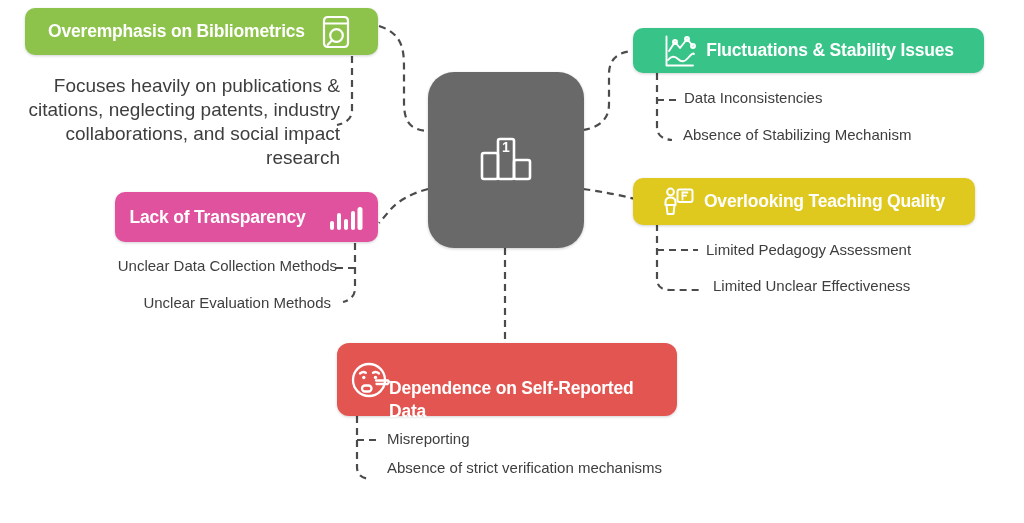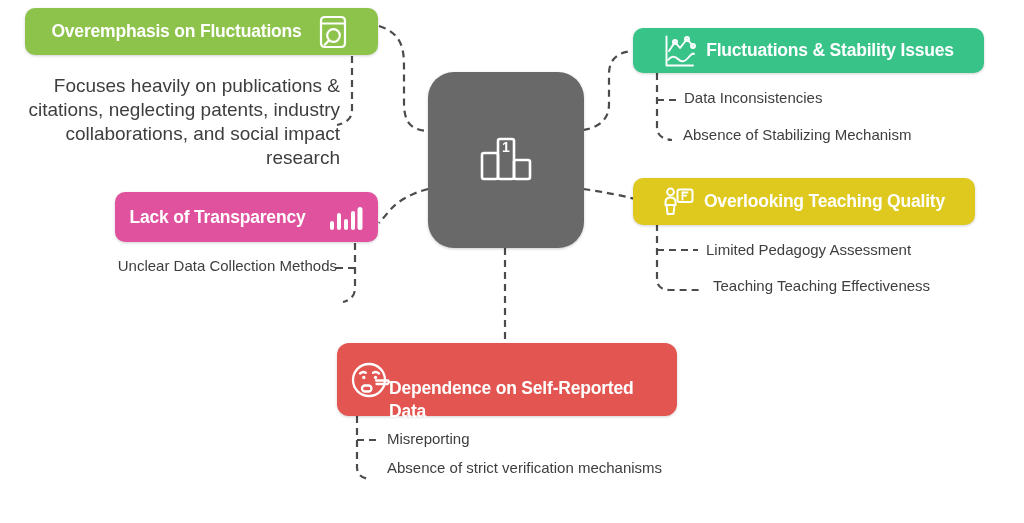--- a/index.html
+++ b/index.html
@@ -66,21 +66,21 @@
       <g fill="none" stroke="#fff" stroke-width="2.6" stroke-linejoin="round">
         <rect x="7" y="18" width="16" height="26" rx="2"></rect>
         <rect x="23" y="4" width="16" height="40" rx="2"></rect>
         <rect x="39" y="25" width="16" height="19" rx="2"></rect>
       </g>
       <text x="31" y="17" text-anchor="middle" font-size="14" font-weight="bold" fill="#fff">1</text>
     </svg>
   </div>
 
   <div class="pill pill-bibliometrics" style="background: rgb(141, 195, 75);">
-    <span class="lbl">Overemphasis on Fluctuations</span>
+    <span class="lbl">Overemphasis on Bibliometrics</span>
     <svg width="38" height="38" viewBox="0 0 38 38">
       <g fill="none" stroke="#fff" stroke-width="2.2" stroke-linecap="round" stroke-linejoin="round">
         <path d="M11 4 H27 Q31 4 31 8 V30 Q31 34 27 34 H11 Q7 34 7 30 V8 Q7 4 11 4 Z"></path>
         <path d="M7 10.5 H31"></path>
         <circle cx="19.5" cy="22.5" r="6.3"></circle>
         <path d="M14.8 27.5 L10.8 31.8"></path>
       </g>
     </svg>
   </div>
   <div class="desc">Focuses heavily on publications &amp; citations, neglecting patents, industry collaborations, and social impact research</div>
@@ -91,20 +91,21 @@
       <g fill="#fff">
         <rect x="1" y="17" width="4" height="9" rx="2"></rect>
         <rect x="8" y="9" width="4" height="17" rx="2"></rect>
         <rect x="15" y="15" width="4" height="11" rx="2"></rect>
         <rect x="22" y="7" width="4" height="19" rx="2"></rect>
         <rect x="28.5" y="3" width="5" height="23" rx="2.5"></rect>
       </g>
     </svg>
   </div>
   <div class="leaf leaf-right" style="left:0;top:257px;width:337px;">Unclear Data Collection Methods</div>
+  <div class="leaf leaf-right" style="left:0;top:294px;width:331px;">Unclear Evaluation Methods</div>
 
   <div class="pill pill-fluctuations" style="background: rgb(56, 195, 137);">
     <svg width="34" height="34" viewBox="0 0 34 34">
       <g fill="none" stroke="#fff" stroke-width="1.9" stroke-linecap="round" stroke-linejoin="round">
         <path d="M3.5 2.5 V31.5 H30"></path>
         <path d="M6 17 L12 8 L17 14 L24 5 L30 12"></path>
         <path d="M5 26 Q10 20 15 25 T25 24 T31 20"></path>
         <circle cx="12" cy="8" r="2"></circle>
         <circle cx="24" cy="5" r="2"></circle>
         <circle cx="30" cy="12" r="2"></circle>
@@ -125,21 +126,21 @@
       </g>
       <g fill="none" stroke="#fff" stroke-width="1.8" stroke-linecap="round">
         <path d="M19.5 5.5 V12.5"></path>
           <path d="M19.5 5.5 H24.5"></path>
           <path d="M19.5 8.7 H23.2"></path>
       </g>
     </svg>
     <span class="lbl">Overlooking Teaching Quality</span>
   </div>
   <div class="leaf" style="left:706px;top:241px;">Limited Pedagogy Assessment</div>
-  <div class="leaf" style="left:713px;top:277px;">Teaching Teaching Effectiveness</div>
+  <div class="leaf" style="left:713px;top:277px;">Limited Unclear Effectiveness</div>
 
   <div class="pill pill-selfreported" style="background: rgb(226, 85, 81);">
     <svg class="face" width="40" height="40" viewBox="0 0 40 40">
       <g fill="none" stroke="#fff" stroke-width="2.3" stroke-linecap="round" stroke-linejoin="round">
         <circle cx="19" cy="20" r="16"></circle>
         <path d="M10 13.5 Q13 11 15.8 12.8"></path>
         <path d="M23 12.8 Q26 11 29 13.5"></path>
         <rect x="12" y="25.5" width="9.5" height="6" rx="3"></rect>
         <path d="M26 20.5 H38 Q40 22 37.5 24 H26.5"></path>
       </g>

